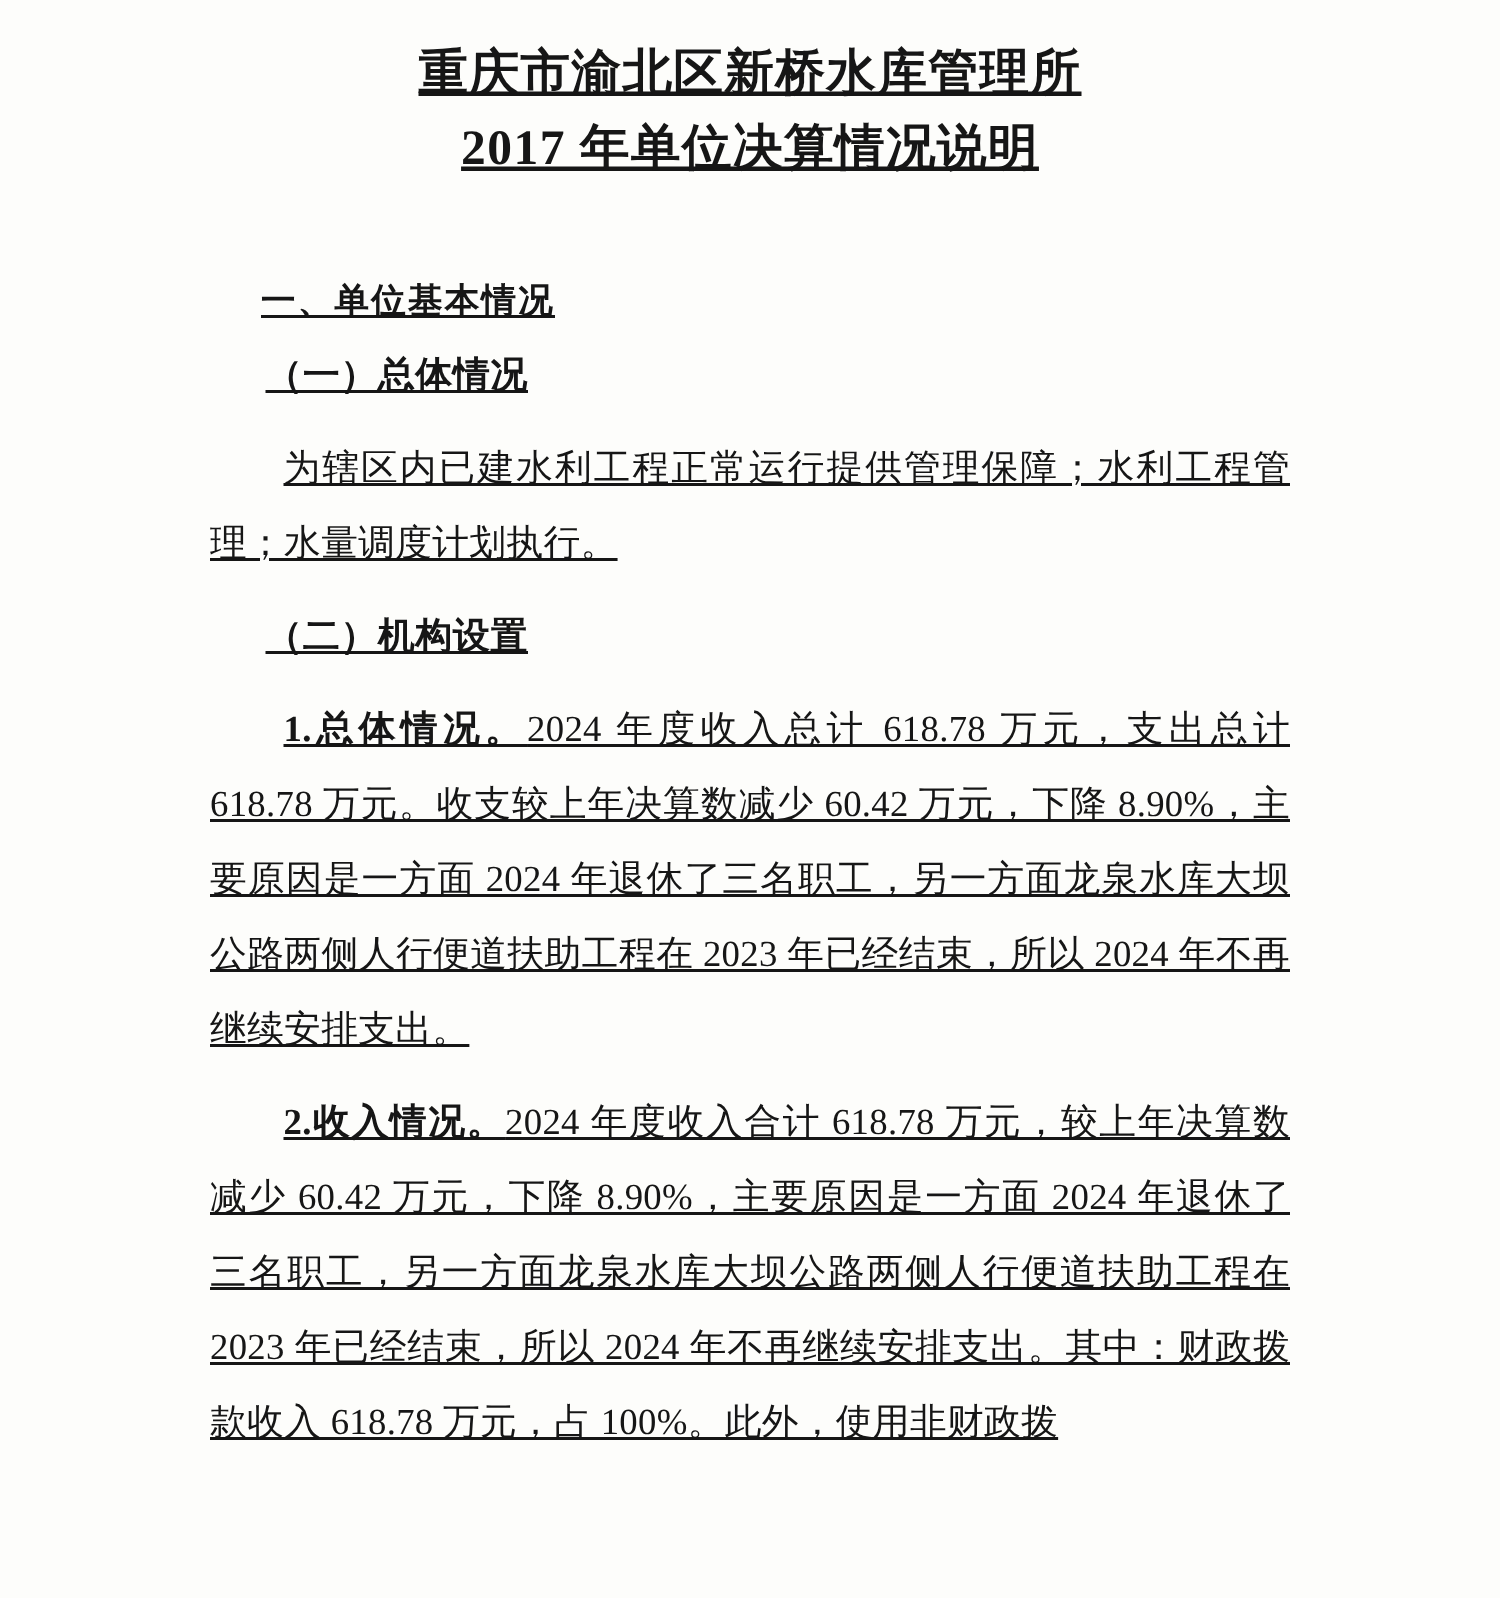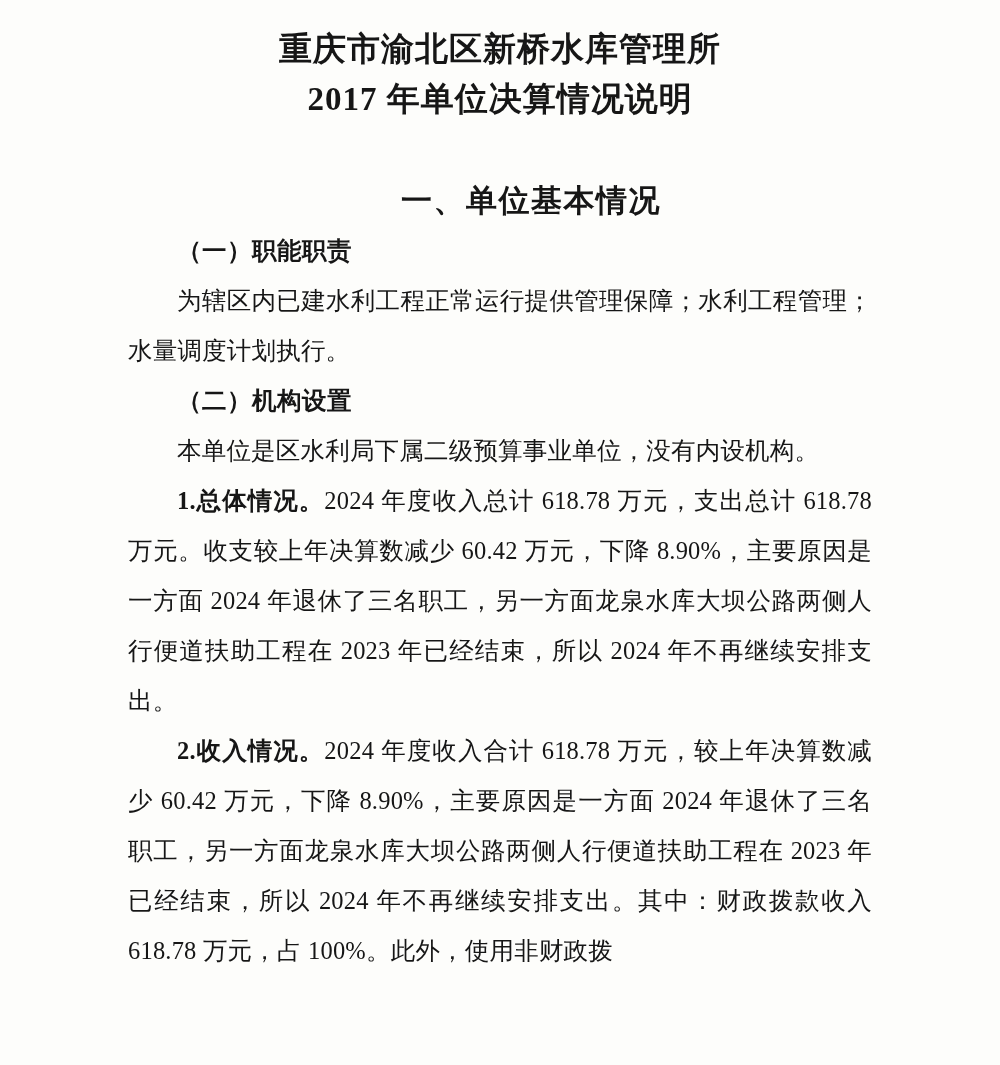--- a/index.html
+++ b/index.html
@@ -13,87 +13,86 @@
     font-family: "Liberation Serif", "DejaVu Serif", serif;
     color: #161616;
     overflow: hidden;
   }
   .page {
     width: 1000px;
     height: 754px;
     box-sizing: border-box;
     padding: 18px 128px 0 128px;
     position: relative;
+    text-decoration: underline;
   }
   .doc-title {
     text-align: center;
     font-weight: bold;
     font-size: 33px;
     line-height: 50px;
     letter-spacing: 1px;
     margin: 0;
     padding-top: 6px;
   }
   .doc-title .line2 {
     display: block;
   }
   .body-block {
     margin-top: 52px;
   }
   .h2 {
     font-weight: bold;
-    font-size: 31px;
+    font-size: 23px;
     line-height: 50px;
     text-indent: 2em;
     letter-spacing: 1.5px;
     margin: 0;
-    text-align: center;
   }
   .h3 {
     font-weight: bold;
     font-size: 24.5px;
     line-height: 50px;
     text-indent: 2em;
     letter-spacing: 0.5px;
     margin: 0;
   }
   .para {
     font-size: 24.5px;
     line-height: 50px;
     text-indent: 2em;
     text-align: justify;
     text-justify: inter-ideograph;
-    margin: 0;
+    margin: 12px;
     letter-spacing: 0.2px;
   }
   .para .lead {
     font-weight: bold;
   }
 </style>
 </head>
 <body>
 
 <div class="page">
 
   <h1 class="doc-title">
     <span>重庆市渝北区新桥水库管理所</span>
     <span class="line2">2017 年单位决算情况说明</span>
   </h1>
 
   <div class="body-block">
 
     <p class="h2">一、单位基本情况</p>
 
-    <p class="h3">（一）职能职责</p>
+    <p class="h3">（一）总体情况</p>
 
     <p class="para">为辖区内已建水利工程正常运行提供管理保障；水利工程管理；水量调度计划执行。</p>
 
     <p class="h3">（二）机构设置</p>
 
-    <p class="para">本单位是区水利局下属二级预算事业单位，没有内设机构。</p>
 
 
 
     <p class="para"><span class="lead">1.总体情况。</span><span>2024 年度收入总计 618.78 万元，支出总计 618.78 万元。收支较上年决算数减少 60.42 万元，下降 8.90%，主要原因是一方面 2024 年退休了三名职工，另一方面龙泉水库大坝公路两侧人行便道扶助工程在 2023 年已经结束，所以 2024 年不再继续安排支出。</span></p>
 
     <p class="para"><span class="lead">2.收入情况。</span><span>2024 年度收入合计 618.78 万元，较上年决算数减少 60.42 万元，下降 8.90%，主要原因是一方面 2024 年退休了三名职工，另一方面龙泉水库大坝公路两侧人行便道扶助工程在 2023 年已经结束，所以 2024 年不再继续安排支出。其中：财政拨款收入 618.78 万元，占 100%。此外，使用非财政拨</span></p>
 
   </div>
 </div>
 

